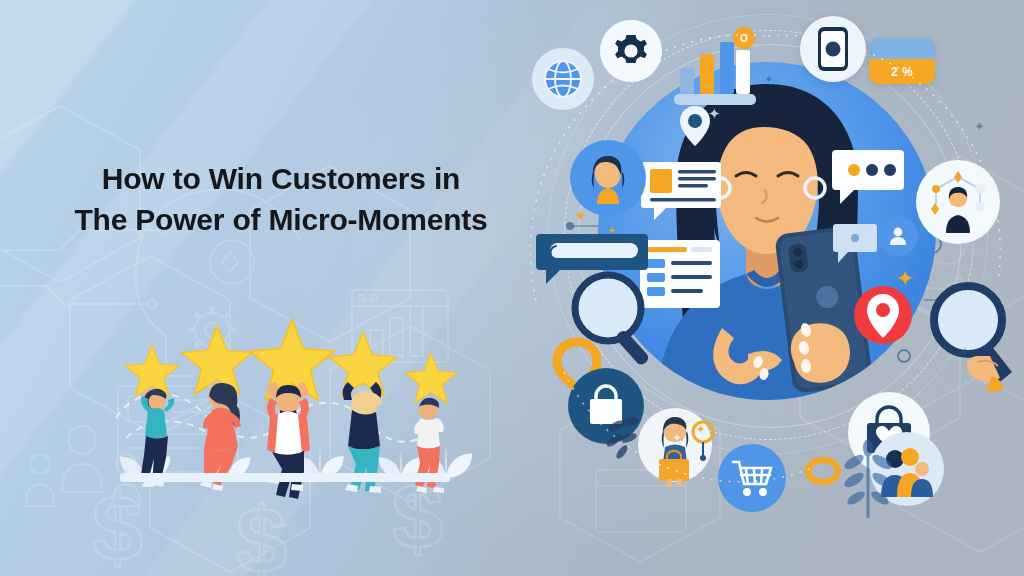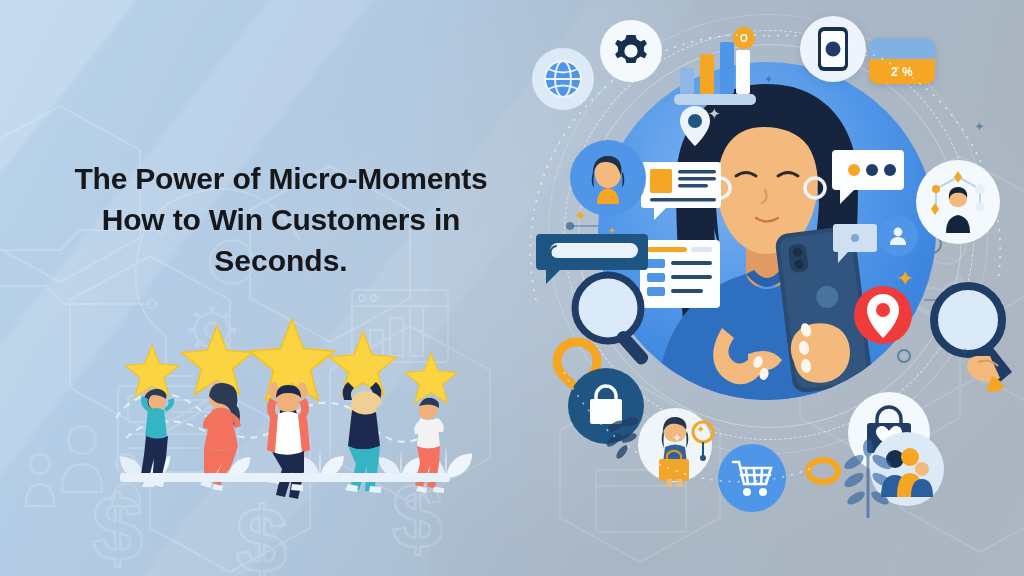--- a/index.html
+++ b/index.html
@@ -186,23 +186,22 @@
       <circle cx="986" cy="378" r="5"></circle>
       <g font-family="Liberation Sans" font-size="70" font-weight="bold" stroke-width="2">
         <text x="940" y="330" fill="none" stroke="#ffffff">$</text>
       </g>
     </g>
   </svg>
 
   <div class="bg-vig"></div>
 
   <div class="headline">
+    <span class="l l2">How to Win Customers in</span>
     <span class="l l1">The Power of Micro-Moments</span>
-    <span class="l l2">How to Win Customers in</span>
-    <span class="l l3">Seconds.</span>
   </div>
 
   <div class="stars-scene">
     <svg width="370" height="200" viewBox="0 0 370 200">
       <defs>
         <symbol id="star5" viewBox="0 0 100 96">
           <path d="M50 2 L63 35 L98 38 L71 60 L80 94 L50 75 L20 94 L29 60 L2 38 L37 35 Z"></path>
         </symbol>
         <symbol id="leaf" viewBox="0 0 60 40">
           <path d="M30 40 C12 40 2 28 2 14 C18 14 28 24 30 40 Z" fill="#e3eef8"></path>

